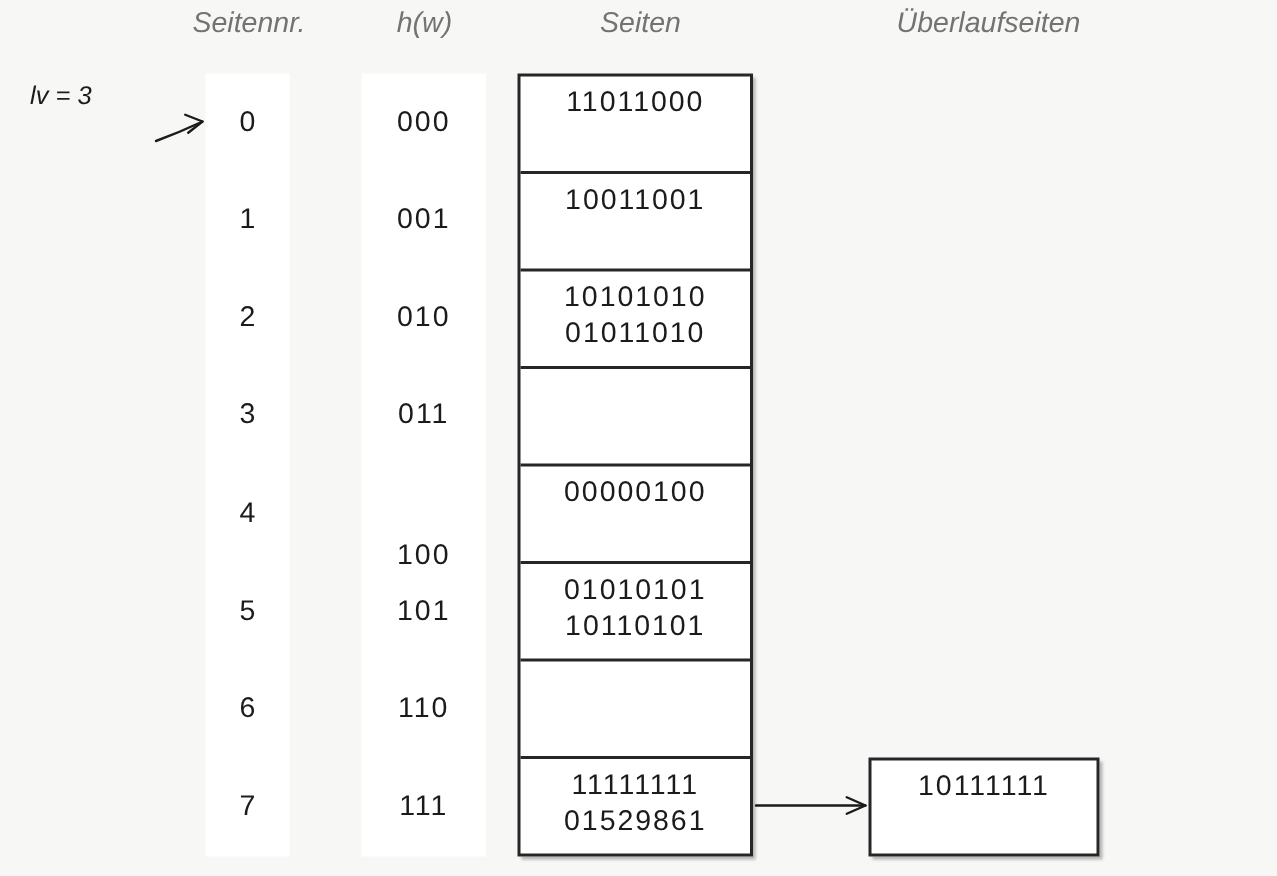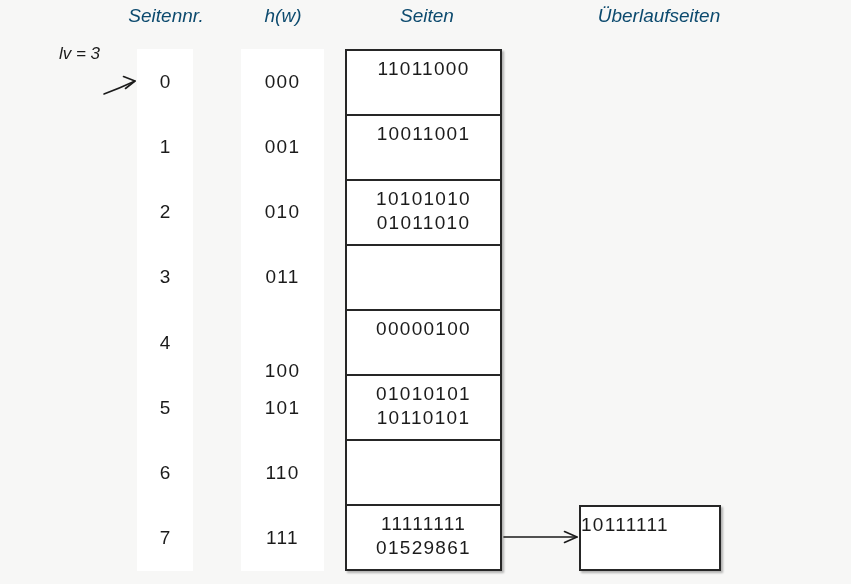--- a/index.html
+++ b/index.html
@@ -16,29 +16,29 @@
     overflow: hidden;
   }
   .hdr {
     position: absolute;
     top: 3px;
     height: 26px;
     line-height: 26px;
     text-align: center;
     font-style: italic;
     font-size: 19px;
-    color: #0c4a6e;
+    color: #737373;
     white-space: nowrap;
   }
   .annot {
     position: absolute;
     left: 20px;
-    top: 40px;
+    top: 50px;
     width: 80px;
-    text-align: right;
+    text-align: left;
     font-style: italic;
     font-size: 17px;
     line-height: 27px;
     white-space: nowrap;
   }
   .strip {
     position: absolute;
     top: 49px;
     height: 522px;
     background: #ffffff;
@@ -75,27 +75,27 @@
     font-size: 19px;
     line-height: 24px;
     letter-spacing: 1.3px;
     overflow: hidden;
   }
   .cell:last-child { border-bottom: none; }
   .overflow-box {
     position: absolute;
     left: 579px;
     top: 505px;
-    width: 142px;
+    width: 154px;
     height: 66px;
     box-sizing: border-box;
     border: 2px solid #262626;
     background: #ffffff;
     box-shadow: 2px 2px 2px rgba(0,0,0,0.28);
-    text-align: left;
+    text-align: center;
     font-size: 19px;
     line-height: 24px;
     letter-spacing: 1.3px;
     padding-top: 6px;
   }
   .arrows {
     position: absolute;
     left: 0;
     top: 0;
     width: 851px;

